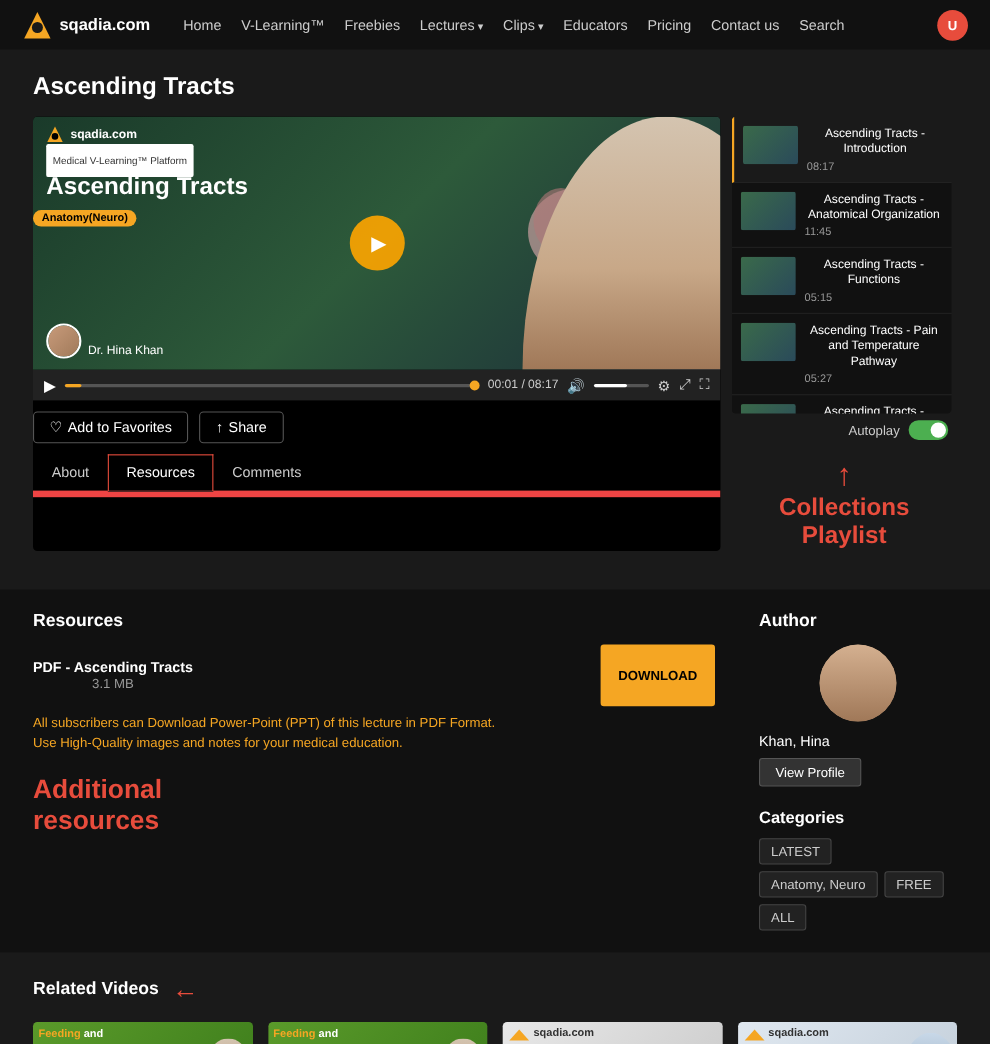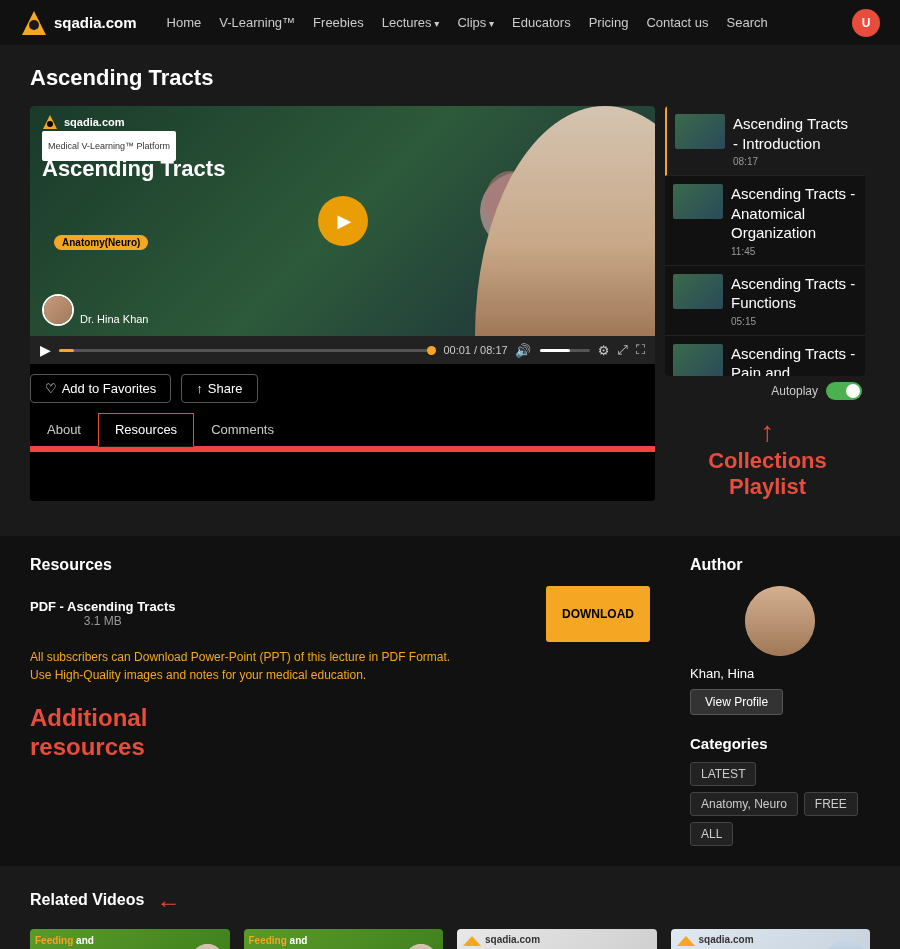--- a/index.html
+++ b/index.html
@@ -35,21 +35,21 @@
     .video-thumbnail {
       width: 100%; height: 230px;
       background: linear-gradient(135deg, #1a3a2a 0%, #2d5a3a 50%, #1a2a3a 100%);
       position: relative; display: flex; align-items: center; justify-content: center;
     }
     .video-header { position: absolute; top: 0; left: 0; right: 0; padding: 8px 12px; display: flex; align-items: center; gap: 6px; }
     .video-logo-text { color: #fff; font-size: 11px; font-weight: bold; }
     .video-badge-row { position: absolute; top: 30px; left: 12px; }
     .video-badge-brand { background: #fff; color: #333; font-size: 9px; padding: 10px 6px; border-radius: 2px; }
     .video-main-title { position: absolute; top: 50px; left: 12px; color: #fff; font-size: 22px; font-weight: bold; }
-    .video-category-badge { position: absolute; top: 85px; left: 24px; background: #f5a623; color: #000; font-size: 10px; padding: 2px 8px; border-radius: 10px; font-weight: bold; margin-top: 44px; }
+    .video-category-badge { position: absolute; top: 85px; left: 0; background: #f5a623; color: #000; font-size: 10px; padding: 2px 8px; border-radius: 10px; font-weight: bold; }
     .play-btn {
       width: 50px; height: 50px; background: rgba(255,165,0,0.9); border-radius: 50%;
       display: flex; align-items: center; justify-content: center; cursor: pointer; z-index: 2;
     }
     .play-btn::after { content: '▶'; color: #fff; font-size: 18px; margin-left: 4px; }
     .video-instructor {
       position: absolute; bottom: 10px; left: 12px; display: flex; align-items: center; gap: 6px;
     }
     .instructor-avatar { width: 32px; height: 32px; border-radius: 50%; background: #888; overflow: hidden; border: 2px solid #fff; }
     .instructor-avatar-img { width: 100%; height: 100%; background: linear-gradient(135deg, #c89a7a, #a07a5a); }
@@ -81,21 +81,21 @@
     
     .playlist { width: 200px; background: #111; border-radius: 4px; overflow: hidden; flex-shrink: 0; max-height: 270px; overflow-y: auto; }
     .playlist::-webkit-scrollbar { width: 4px; }
     .playlist::-webkit-scrollbar-track { background: #222; }
     .playlist::-webkit-scrollbar-thumb { background: #555; }
     .playlist-item { display: flex; gap: 8px; padding: 8px; border-bottom: 1px solid #222; cursor: pointer; align-items: flex-start; }
     .playlist-item.active { background: #1a1a1a; border-left: 2px solid #f5a623; }
     .playlist-thumb { width: 50px; height: 35px; background: linear-gradient(135deg, #2a4a3a, #1a3a4a); border-radius: 2px; flex-shrink: 0; overflow: hidden; }
     .playlist-thumb-img { width: 100%; height: 100%; background: linear-gradient(135deg, #3a6a4a 0%, #2a4a5a 100%); }
     .playlist-info { flex: 1; min-width: 0; }
-    .playlist-title { color: #fff; font-size: 15px; line-height: 1.3; margin-bottom: 3px; }
+    .playlist-title { color: #fff; font-size: 11px; line-height: 1.3; margin-bottom: 3px; text-align: center; }
     .playlist-duration { color: #999; font-size: 10px; }
 
     
     .autoplay-row { display: flex; align-items: center; justify-content: flex-end; padding: 6px 8px; }
     .autoplay-label { color: #ccc; font-size: 12px; margin-right: 8px; }
     .toggle-switch { width: 36px; height: 18px; background: #4CAF50; border-radius: 9px; position: relative; cursor: pointer; }
     .toggle-knob { position: absolute; right: 2px; top: 2px; width: 14px; height: 14px; background: #fff; border-radius: 50%; }
 
     
     .lower-section { background: #111; padding: 20px 30px; }

